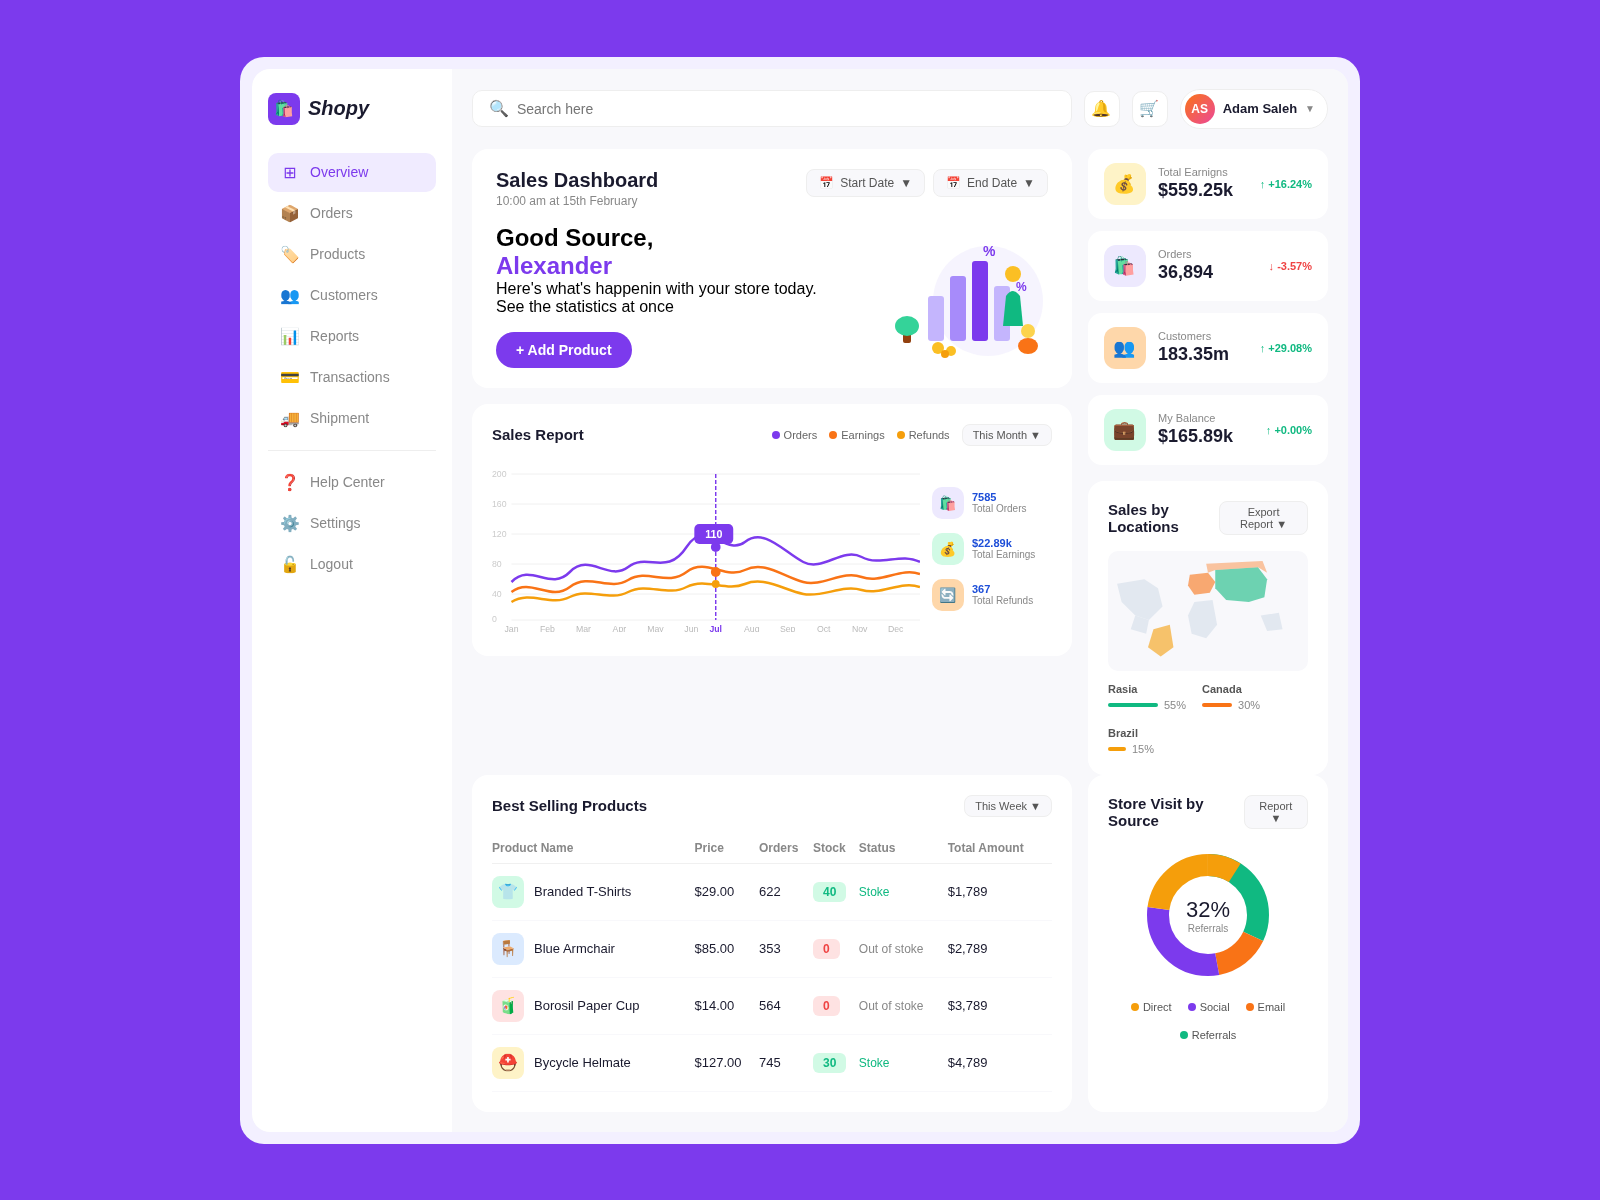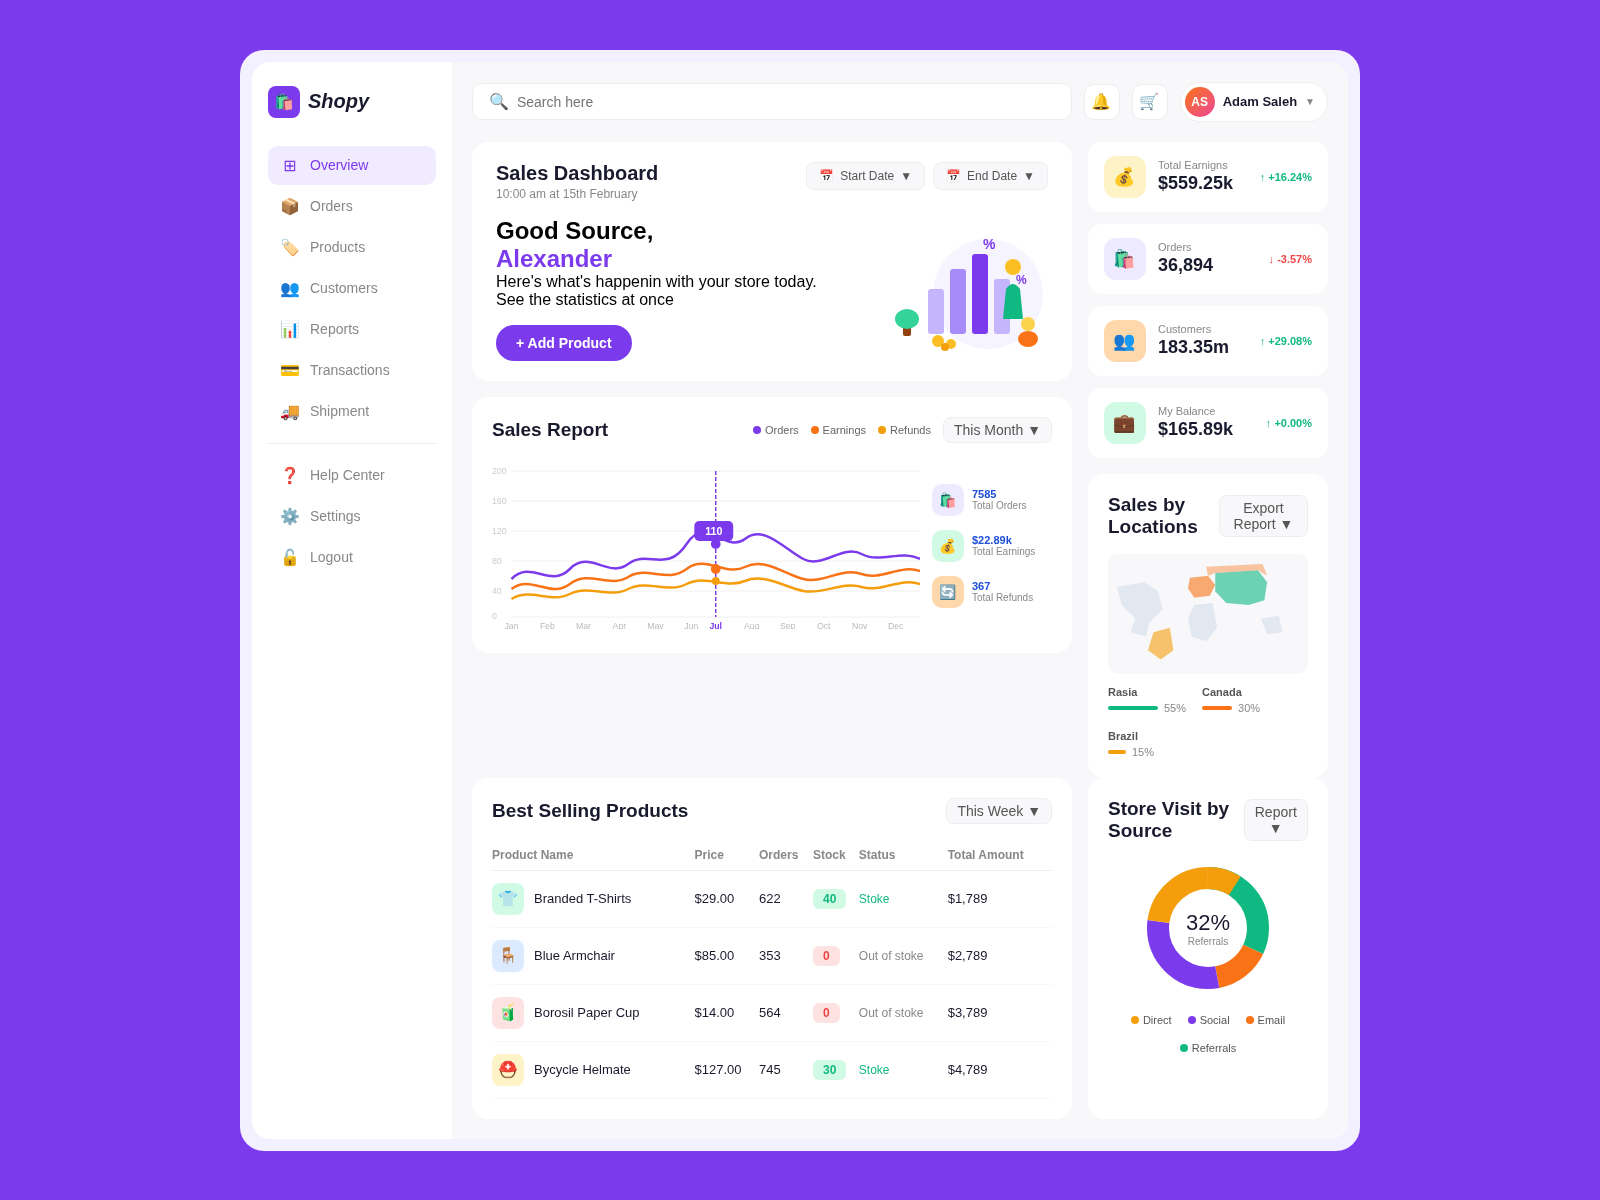--- a/index.html
+++ b/index.html
@@ -195,28 +195,28 @@
     .stat-change { font-size: 11px; font-weight: 600; }
     .stat-change.up { color: #10b981; }
     .stat-change.down { color: #ef4444; }
     .chart-card {
       background: white; border-radius: 16px; padding: 20px;
     }
     .card-header {
       display: flex; align-items: center; justify-content: space-between;
       margin-bottom: 16px;
     }
-    .card-title { font-size: 19px; font-weight: 700; color: #1a1a2e; }
+    .card-title { font-size: 15px; font-weight: 700; color: #1a1a2e; }
     .legend { display: flex; gap: 12px; align-items: center; }
     .legend-item { display: flex; align-items: center; gap: 4px; font-size: 11px; color: #666; }
     .legend-dot { width: 8px; height: 8px; border-radius: 50%; }
     .filter-btn {
       background: #f8f8fb; border: 1px solid #eee;
       border-radius: 8px; padding: 4px 10px;
-      font-size: 14px; color: #555; cursor: pointer;
+      font-size: 11px; color: #555; cursor: pointer;
     }
     .chart-stat-item { display: flex; align-items: center; gap: 8px; }
     .chart-stat-icon {
       width: 32px; height: 32px; border-radius: 10px;
       display: flex; align-items: center; justify-content: center;
       font-size: 14px;
     }
     .chart-stat-icon.purple { background: #ede9fe; color: #7c3aed; }
     .chart-stat-icon.green { background: #d1fae5; color: #10b981; }
     .chart-stat-icon.orange { background: #fed7aa; color: #f97316; }

